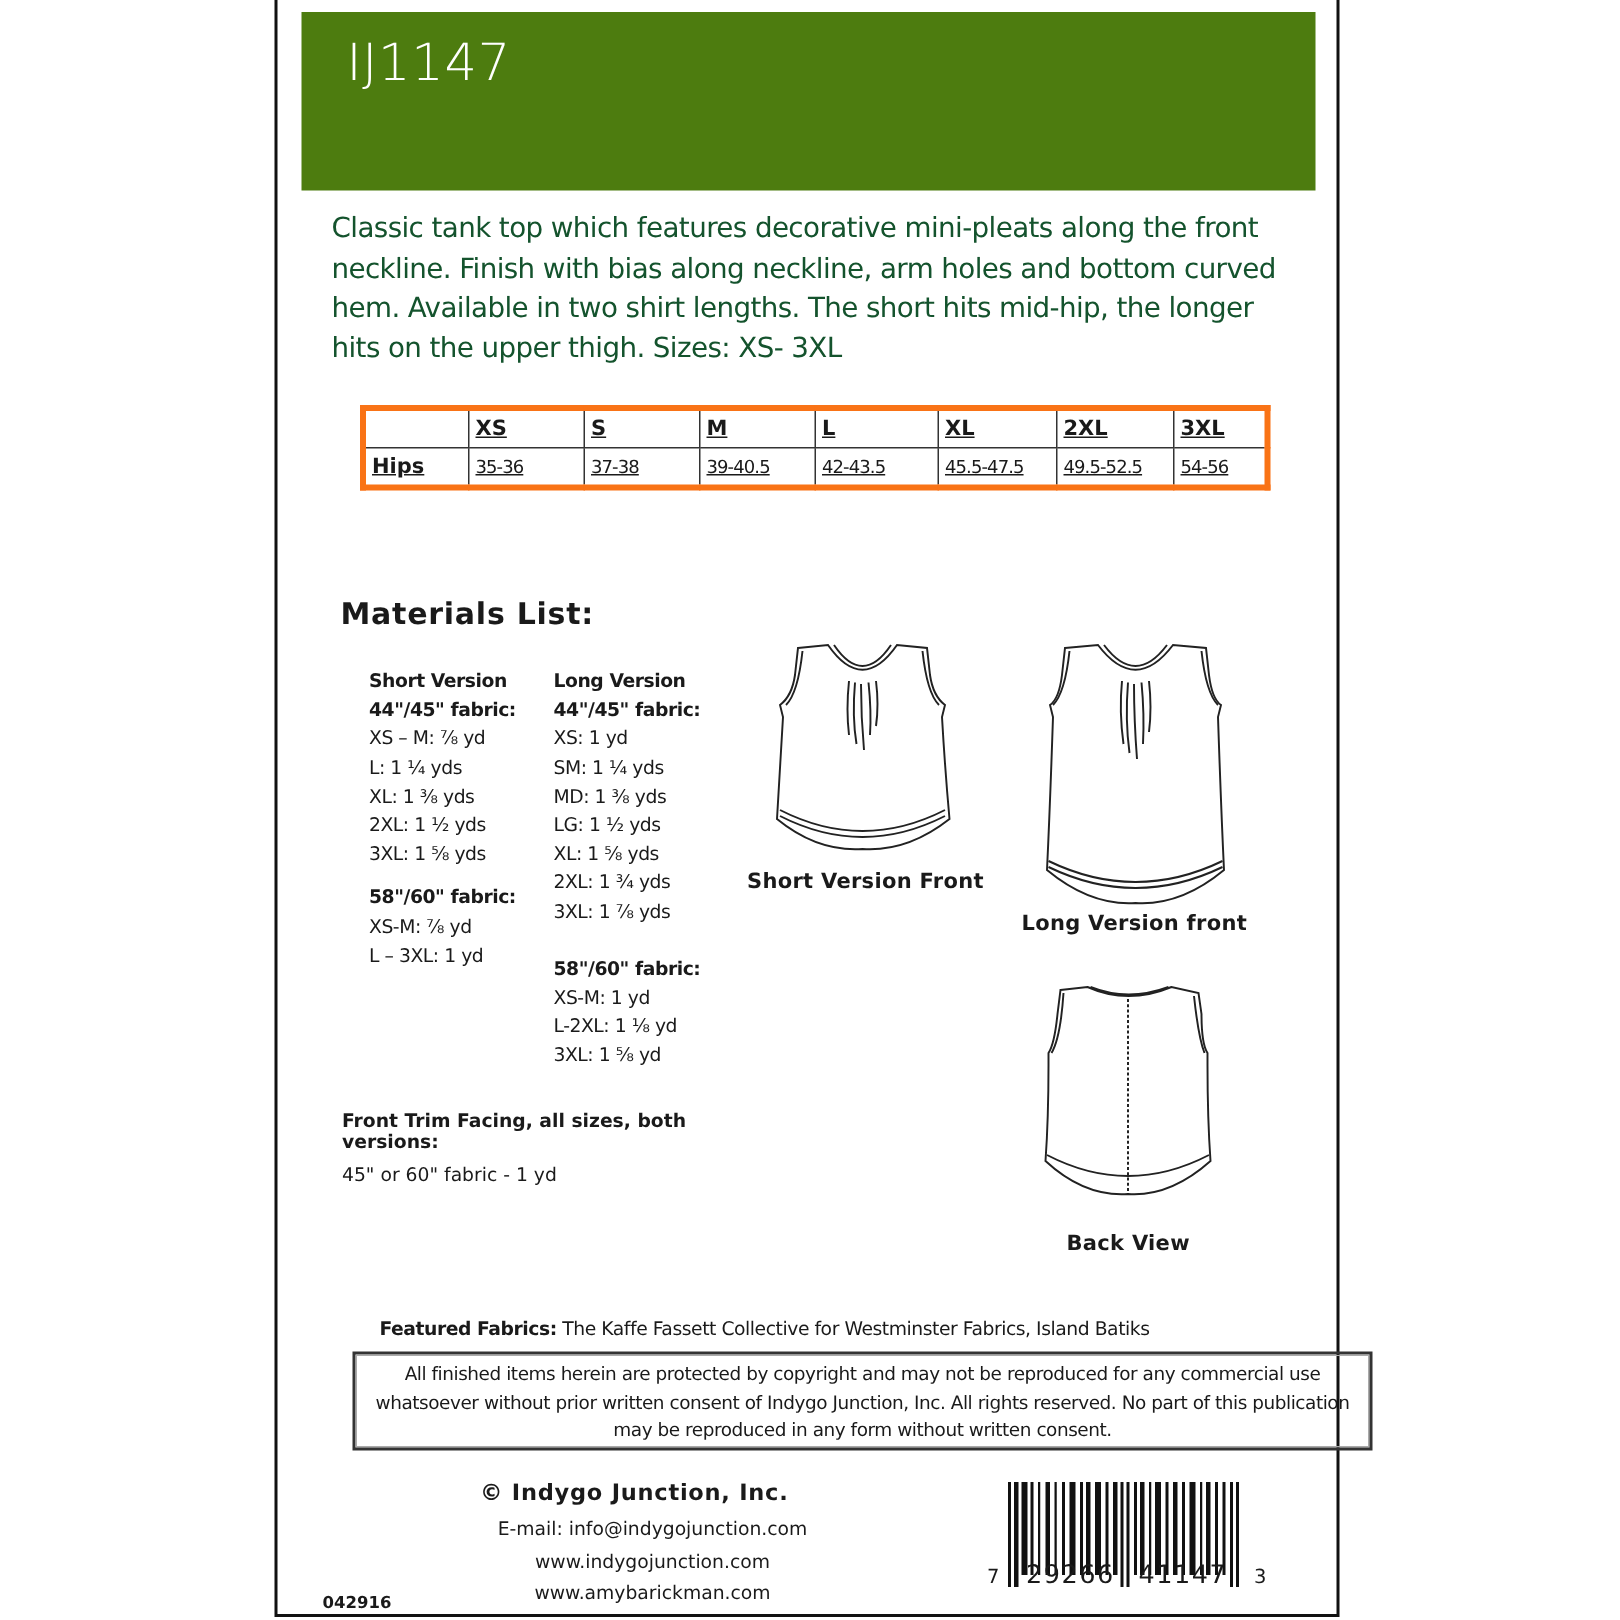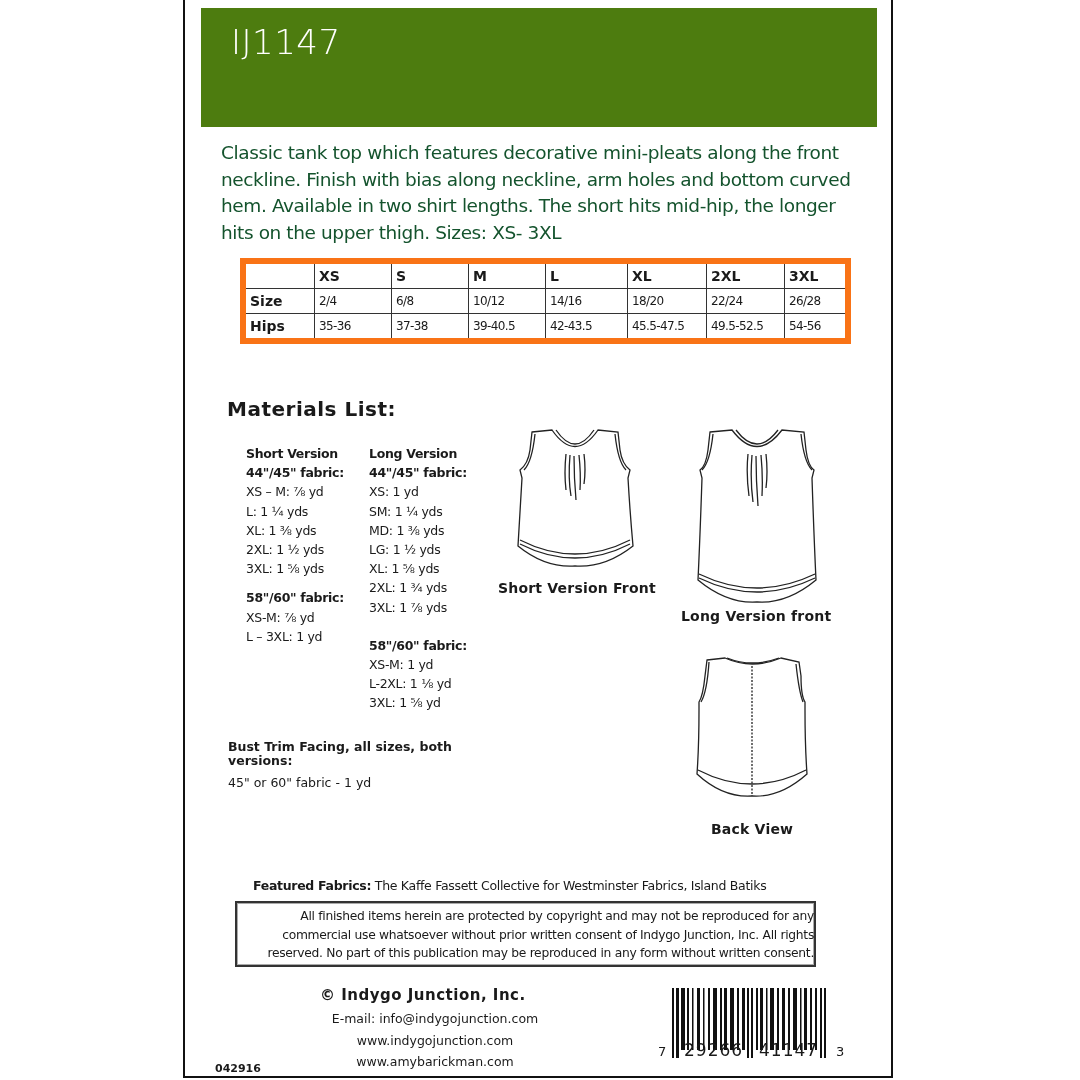--- a/index.html
+++ b/index.html
@@ -7,40 +7,40 @@
            font-family: "DejaVu Sans", sans-serif; color: #1a1a1a; }
     .page { position: absolute; left: 183px; top: -2px; width: 710px; height: 1080px;
             border: 2px solid #111; border-bottom: 2px solid #111; box-sizing: border-box; background: #fff; }
     .header { position: absolute; left: 201px; top: 8px; width: 676px; height: 119px; background: #4d7c0f; }
     .header .code { position: absolute; left: 30px; top: 14px; color: #fff; font-size: 34px;
                     font-family: "DejaVu Sans", sans-serif; font-weight: 300; letter-spacing: 0.5px; }
     .header .title { position: absolute; right: 32px; top: 20px; color: #fff; font-size: 28px;
                      font-family: "DejaVu Sans", sans-serif; }
     .desc { position: absolute; left: 221px; top: 140px; width: 645px; font-size: 18.5px; line-height: 26.5px;
             letter-spacing: -0.4px; color: #14532d; }
-    table.sizes { position: absolute; left: 240px; top: 258px; border-collapse: collapse;
-                  border: 6px solid #f97316; }
+    table.sizes { position: absolute; left: 240px; top: 270px; border-collapse: collapse;
+                  border: 4px solid #f97316; text-decoration: underline; }
     table.sizes td { border: 1.5px solid #333; height: 24px; padding: 0 4px; font-size: 12px; letter-spacing: -0.6px; }
     table.sizes tr.head td { font-weight: bold; font-size: 14px; letter-spacing: 0; }
     table.sizes td.rowlabel { font-weight: bold; font-size: 14px; letter-spacing: 0; }
     .mat-title { position: absolute; left: 227px; top: 397px; font-size: 20px; font-weight: bold; letter-spacing: 0.5px; }
     .col { position: absolute; font-size: 12.5px; line-height: 19.2px; letter-spacing: -0.3px; margin-left: 19px; }
     .col .b { font-weight: bold; }
     .col-short { left: 227px; top: 444px; }
     .col-long { left: 350px; top: 444px; }
     .bias { position: absolute; left: 228px; top: 740px; width: 230px; font-size: 12.5px; line-height: 14px; }
     .bias .b { font-weight: bold; }
     .bias .v { margin-top: 5px; line-height: 19px; }
     .caption { position: absolute; font-size: 14px; font-weight: bold; letter-spacing: 0.2px; }
     .garment { position: absolute; }
     .featured { position: absolute; left: 253px; top: 878px; font-size: 12.5px; letter-spacing: -0.3px; }
     .featured .b { font-weight: bold; }
-    .copyright-box { position: absolute; left: 235px; top: 901px; width: 581px; height: 66px;
+    .copyright-box { position: absolute; left: 235px; top: 901px; width: 680px; height: 66px;
                      border: 2px solid #333; box-sizing: border-box; box-shadow: inset 0 0 0 1px #aaa;
-                     text-align: right; font-size: 12.3px; line-height: 18.5px; padding-top: 4px; letter-spacing: -0.3px; }
+                     text-align: center; font-size: 12.3px; line-height: 18.5px; padding-top: 4px; letter-spacing: -0.3px; }
     .company { position: absolute; left: 320px; top: 986px; font-size: 15px; font-weight: bold; letter-spacing: 0.5px; }
     .contact { position: absolute; left: 300px; width: 270px; text-align: center; font-size: 12.5px; }
     .code-small { position: absolute; left: 215px; top: 1062px; font-size: 11px; font-weight: bold; text-align: right; }
     .barcode { position: absolute; left: 656px; top: 988px; width: 200px; height: 80px; }
     .barcode .bars { position: absolute; left: 0; top: 0; width: 200px; height: 70px; }
     .barcode .digits { position: absolute; font-size: 17px; letter-spacing: 1px; top: 52px; }
   </style>
 </head>
 <body>
 
@@ -56,30 +56,20 @@
   <tbody>
       <tr class="head">
     <td style="width:60px"></td>
     <td style="width:68px">XS</td>
     <td style="width:68px">S</td>
     <td style="width:68px">M</td>
     <td style="width:73px">L</td>
     <td style="width:70px">XL</td>
     <td style="width:69px">2XL</td>
     <td style="width:52px">3XL</td>
-  </tr>
-  <tr>
-    <td class="rowlabel">Size</td>
-    <td>2/4</td>
-    <td>6/8</td>
-    <td>10/12</td>
-    <td>14/16</td>
-    <td>18/20</td>
-    <td>22/24</td>
-    <td>26/28</td>
   </tr>
   <tr>
     <td class="rowlabel">Hips</td>
     <td>35-36</td>
     <td>37-38</td>
     <td>39-40.5</td>
     <td>42-43.5</td>
     <td>45.5-47.5</td>
     <td>49.5-52.5</td>
     <td>54-56</td>
@@ -112,21 +102,21 @@
   <div>XL: 1 ⅝ yds</div>
   <div>2XL: 1 ¾ yds</div>
   <div>3XL: 1 ⅞ yds</div>
   <div class="b" style="margin-top:19px">58"/60" fabric:</div>
   <div>XS-M: 1 yd</div>
   <div>L-2XL: 1 ⅛ yd</div>
   <div>3XL: 1 ⅝ yd</div>
 </div>
 
 <div class="bias">
-  <div class="b">Bust Trim Facing, all sizes, both versions:</div>
+  <div class="b">Front Trim Facing, all sizes, both versions:</div>
   <div class="v">45" or 60" fabric - 1 yd</div>
 </div>
 
 <svg class="garment" style="left:510px; top:428px;" width="130" height="145" viewBox="0 0 130 145" fill="none" stroke="#222" stroke-width="1.3">
   <path d="M22 4 L42 2 Q65 35 88 2 L108 4 L110 22 Q112 36 120 42 L118 50 Q120 85 123 118 Q95 140 65 138 Q35 140 8 118 Q10 85 12 50 L10 42 Q18 36 20 22 Z"></path>
   <path d="M46 2 Q65 30 84 2"></path>
   <path d="M25 6 Q22 34 14 42"></path>
   <path d="M105 6 Q108 34 116 42"></path>
   <path d="M10 112 Q65 140 120 112"></path>
   <path d="M10 116 Q65 144 120 116"></path>

